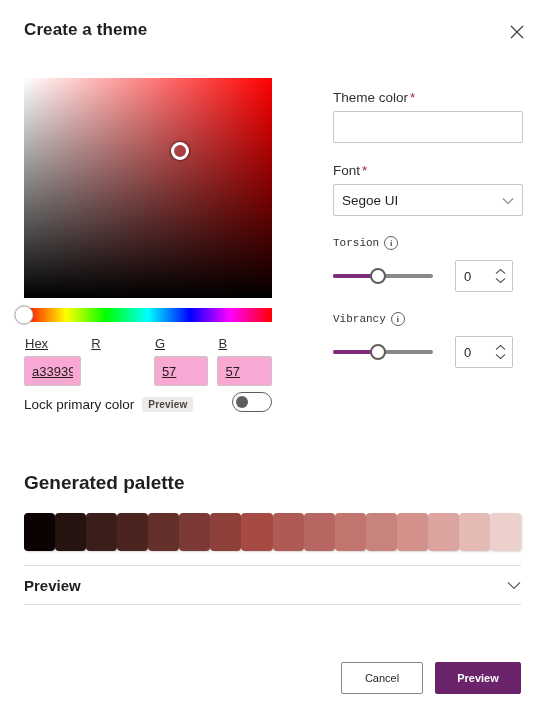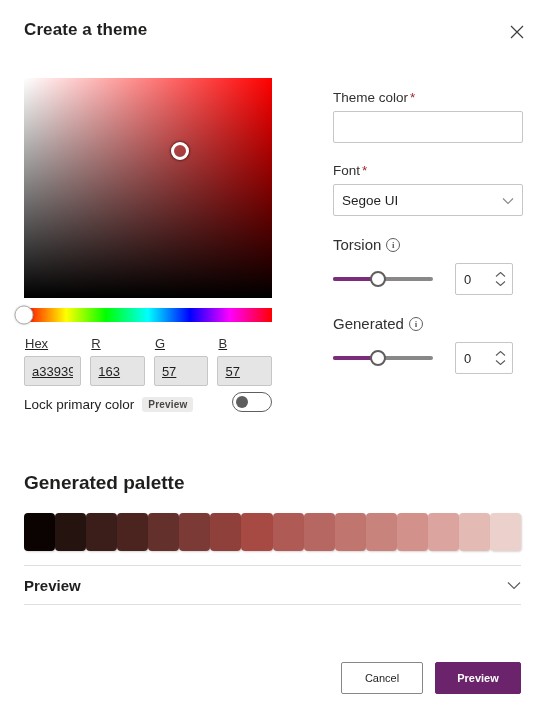--- a/index.html
+++ b/index.html
@@ -67,21 +67,21 @@
     display: flex; gap: 9px; margin-top: 14px;
   }
   .rgb-field { display: flex; flex-direction: column; text-decoration: underline; }
   .rgb-field.hex { width: 62px; }
   .rgb-field.num { width: 59px; }
   .rgb-label {
     font-size: 13px; color: #323130; margin-bottom: 5px; padding-left: 1px;
   }
   .rgb-input {
     height: 30px; border: 1px solid #c8c6c4; border-radius: 2px;
-    background: #e5e5e5; font-family: "Liberation Sans", sans-serif;
+    background: #f9a8d4; font-family: "Liberation Sans", sans-serif;
     font-size: 13px; color: #201f1e; padding: 0 7px; width: 100%;
   }
 
   .lock-row {
     display: flex; align-items: flex-end; margin-top: 6px; width: 248px;
   }
   .lock-label { font-size: 13.5px; color: #201f1e; }
   .preview-badge {
     margin-left: 8px; background: #edebe9; color: #484644;
     font-size: 10px; padding: 2px 6px; border-radius: 3px; font-weight: 600;
@@ -115,21 +115,21 @@
     background: #fff; display: flex; align-items: center; padding: 0 8px;
     font-size: 13.5px; color: #201f1e; cursor: pointer;
   }
   .select-caret {
     position: absolute; right: 9px; top: 50%; transform: translateY(-50%);
     pointer-events: none; color: #8a8886;
   }
   .gap20 { height: 20px; }
 
   .slider-label-row { display: flex; align-items: center; gap: 5px; margin-bottom: 10px; }
-  .slider-label { font-size: 15px; color: #323130; }
+  .slider-label { font-size: 11px; color: #323130; font-family: Liberation Mono, monospace; }
   .info-icon {
     width: 14px; height: 14px; border-radius: 50%; border: 1px solid #605e5c;
     color: #605e5c; font-size: 9px; line-height: 12px; text-align: center;
     font-family: "Liberation Serif", serif; font-weight: 700; cursor: pointer;
     display:inline-block;
   }
   .slider-row { display: flex; align-items: center; }
   .slider {
     position: relative; width: 100px; height: 18px; cursor: pointer;
   }
@@ -229,21 +229,20 @@
       <div class="hue-thumb" style="left: 0%;"></div>
     </div>
 
     <div class="rgb-row">
       <div class="rgb-field hex">
         <div class="rgb-label">Hex</div>
         <input class="rgb-input" type="text" value="a33939" style="">
       </div>
       <div class="rgb-field num">
         <div class="rgb-label">R</div>
-        <input class="rgb-input" type="text" value="163" style="">
       </div>
       <div class="rgb-field num">
         <div class="rgb-label">G</div>
         <input class="rgb-input" type="text" value="57" style="">
       </div>
       <div class="rgb-field num">
         <div class="rgb-label">B</div>
         <input class="rgb-input" type="text" value="57" style="">
       </div>
     </div>
@@ -305,21 +304,21 @@
               <path d="M1 1 L5.5 5 L10 1" stroke="currentColor" stroke-width="1.1" fill="none"></path>
             </svg>
           </span>
         </span>
       </div>
     </div>
 
     <div class="gap20"></div>
 
     <div class="slider-label-row">
-      <span class="slider-label">Generated</span>
+      <span class="slider-label">Vibrancy</span>
       <span class="info-icon">i</span>
     </div>
     <div class="slider-row">
       <div class="slider">
         <div class="slider-track"></div>
         <div class="slider-fill" style="width: 45px;"></div>
         <div class="slider-thumb" style="left: 45px;"></div>
       </div>
       <div class="spinner">
         <span class="spinner-value">0</span>

